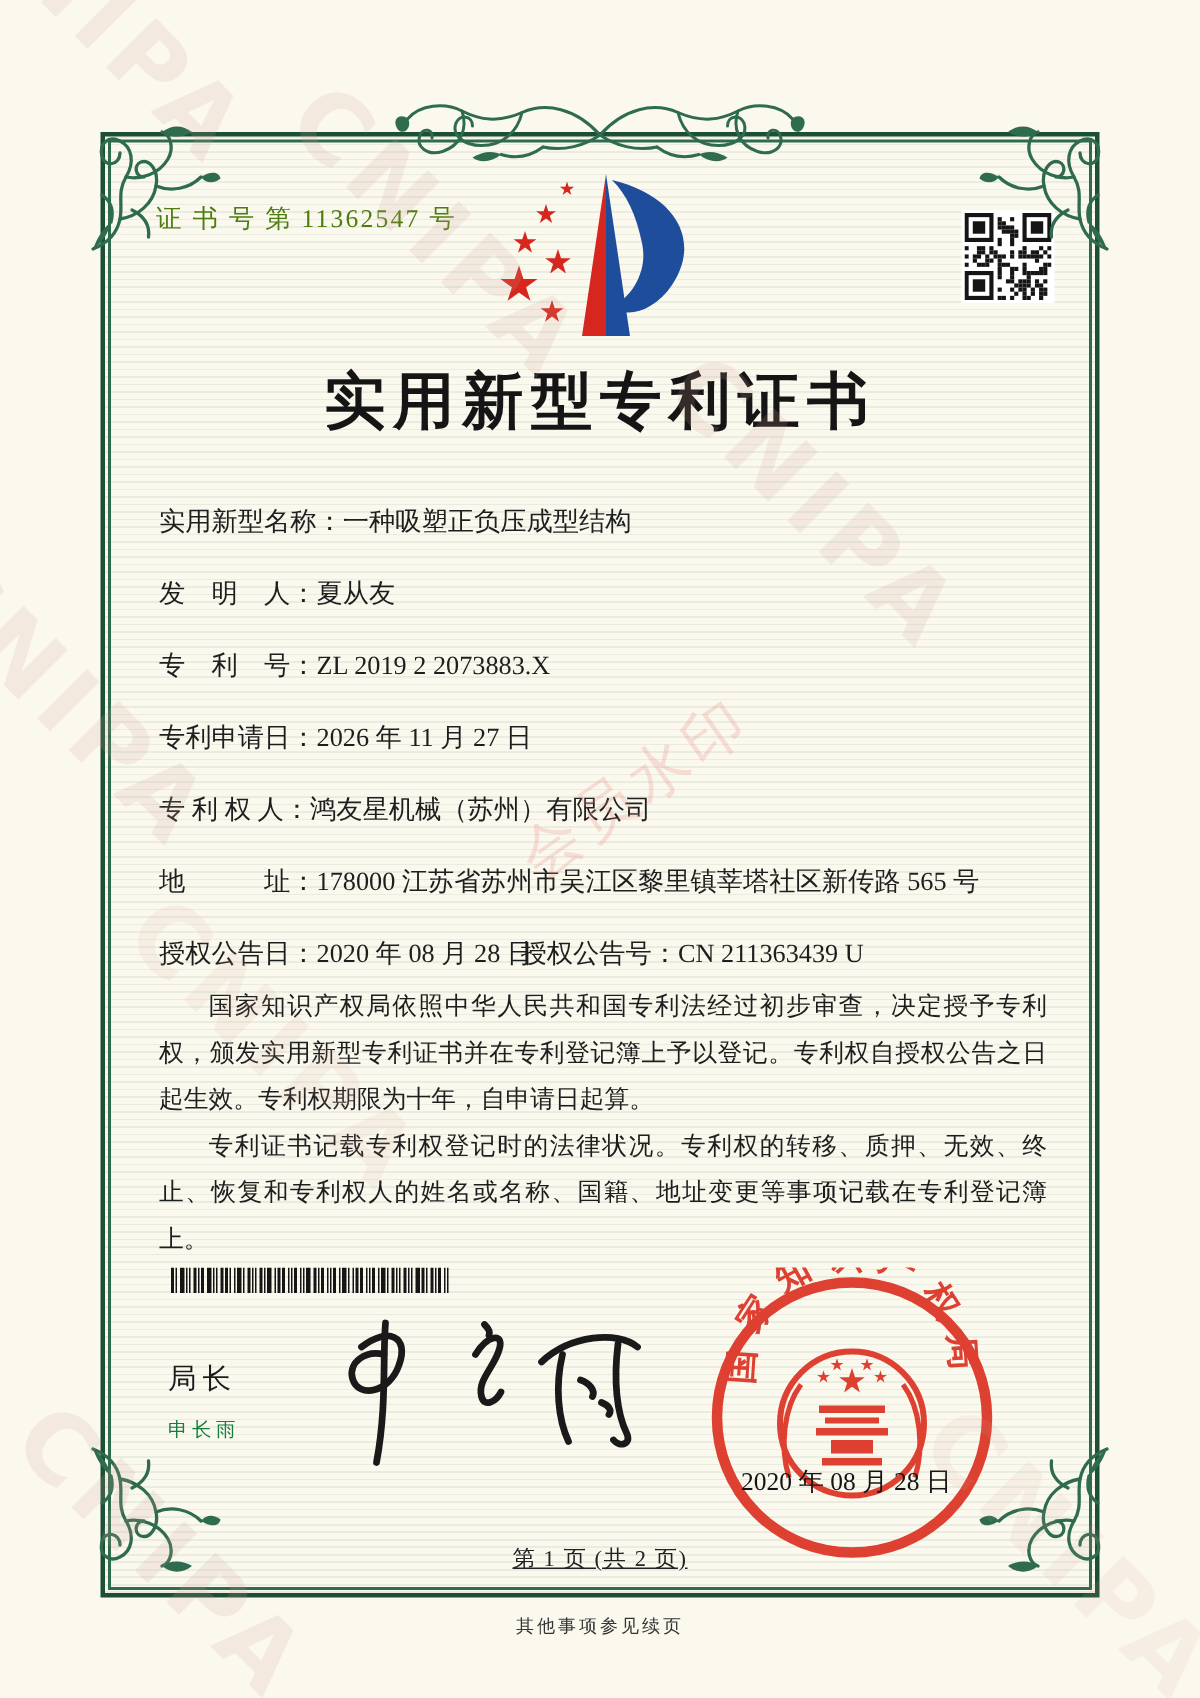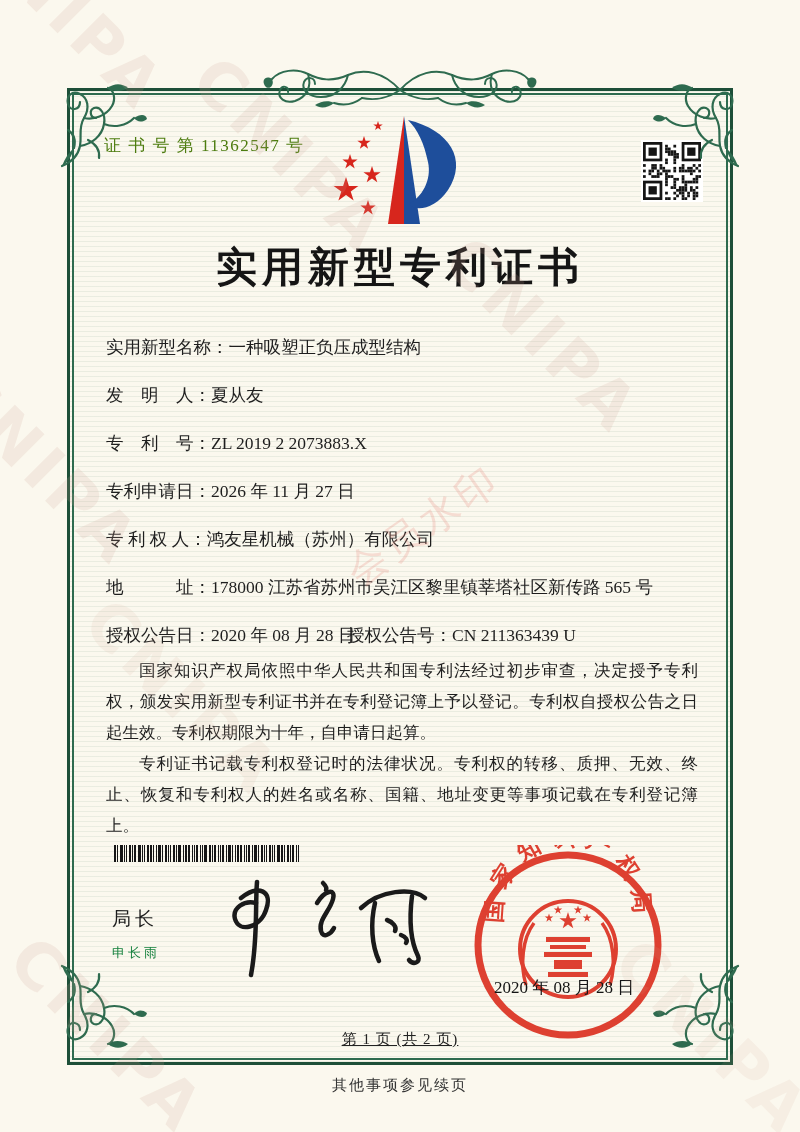--- a/index.html
+++ b/index.html
@@ -35,21 +35,21 @@
   .body-text p{margin:0;text-indent:2em;}
   
   .barcode{left:114px;top:845px;}
   .signer-title{left:112px;top:906px;font-size:19px;letter-spacing:4px;color:#1b1b1b;}
   .signer-name{left:112px;top:944px;font-size:13px;letter-spacing:3px;color:#15803d;}
   .signature{left:205px;top:876px;z-index:3;}
   .seal{left:468px;top:845px;z-index:3;opacity:.93;}
   .seal-date{left:494px;top:976px;width:152px;font-size:17px;color:#141414;
              white-space:nowrap;z-index:4;}
   .page-no{left:0;top:1030px;width:100%;text-align:center;font-size:15px;letter-spacing:1px;color:#222;text-decoration:underline;}
-  .continuation{left:0;top:1076px;width:100%;text-align:center;font-size:15px;
+  .continuation{left:0;top:1076px;width:100%;text-align:center;font-size:12px;
                 letter-spacing:2px;color:#333;}
   
   .wm{position:absolute;z-index:6;pointer-events:none;font-family:"DejaVu Sans",sans-serif;
       font-weight:700;color:rgba(208,160,148,.17);font-size:64px;letter-spacing:6px;
       transform:rotate(45deg);}
   .wm1{left:-55px;top:-25px;}
   .wm2{left:168px;top:118px;}
   .wm3{left:420px;top:298px;}
   .wm4{left:-80px;top:430px;}
   .wm5{left:60px;top:660px;color:rgba(208,160,148,.11);}

